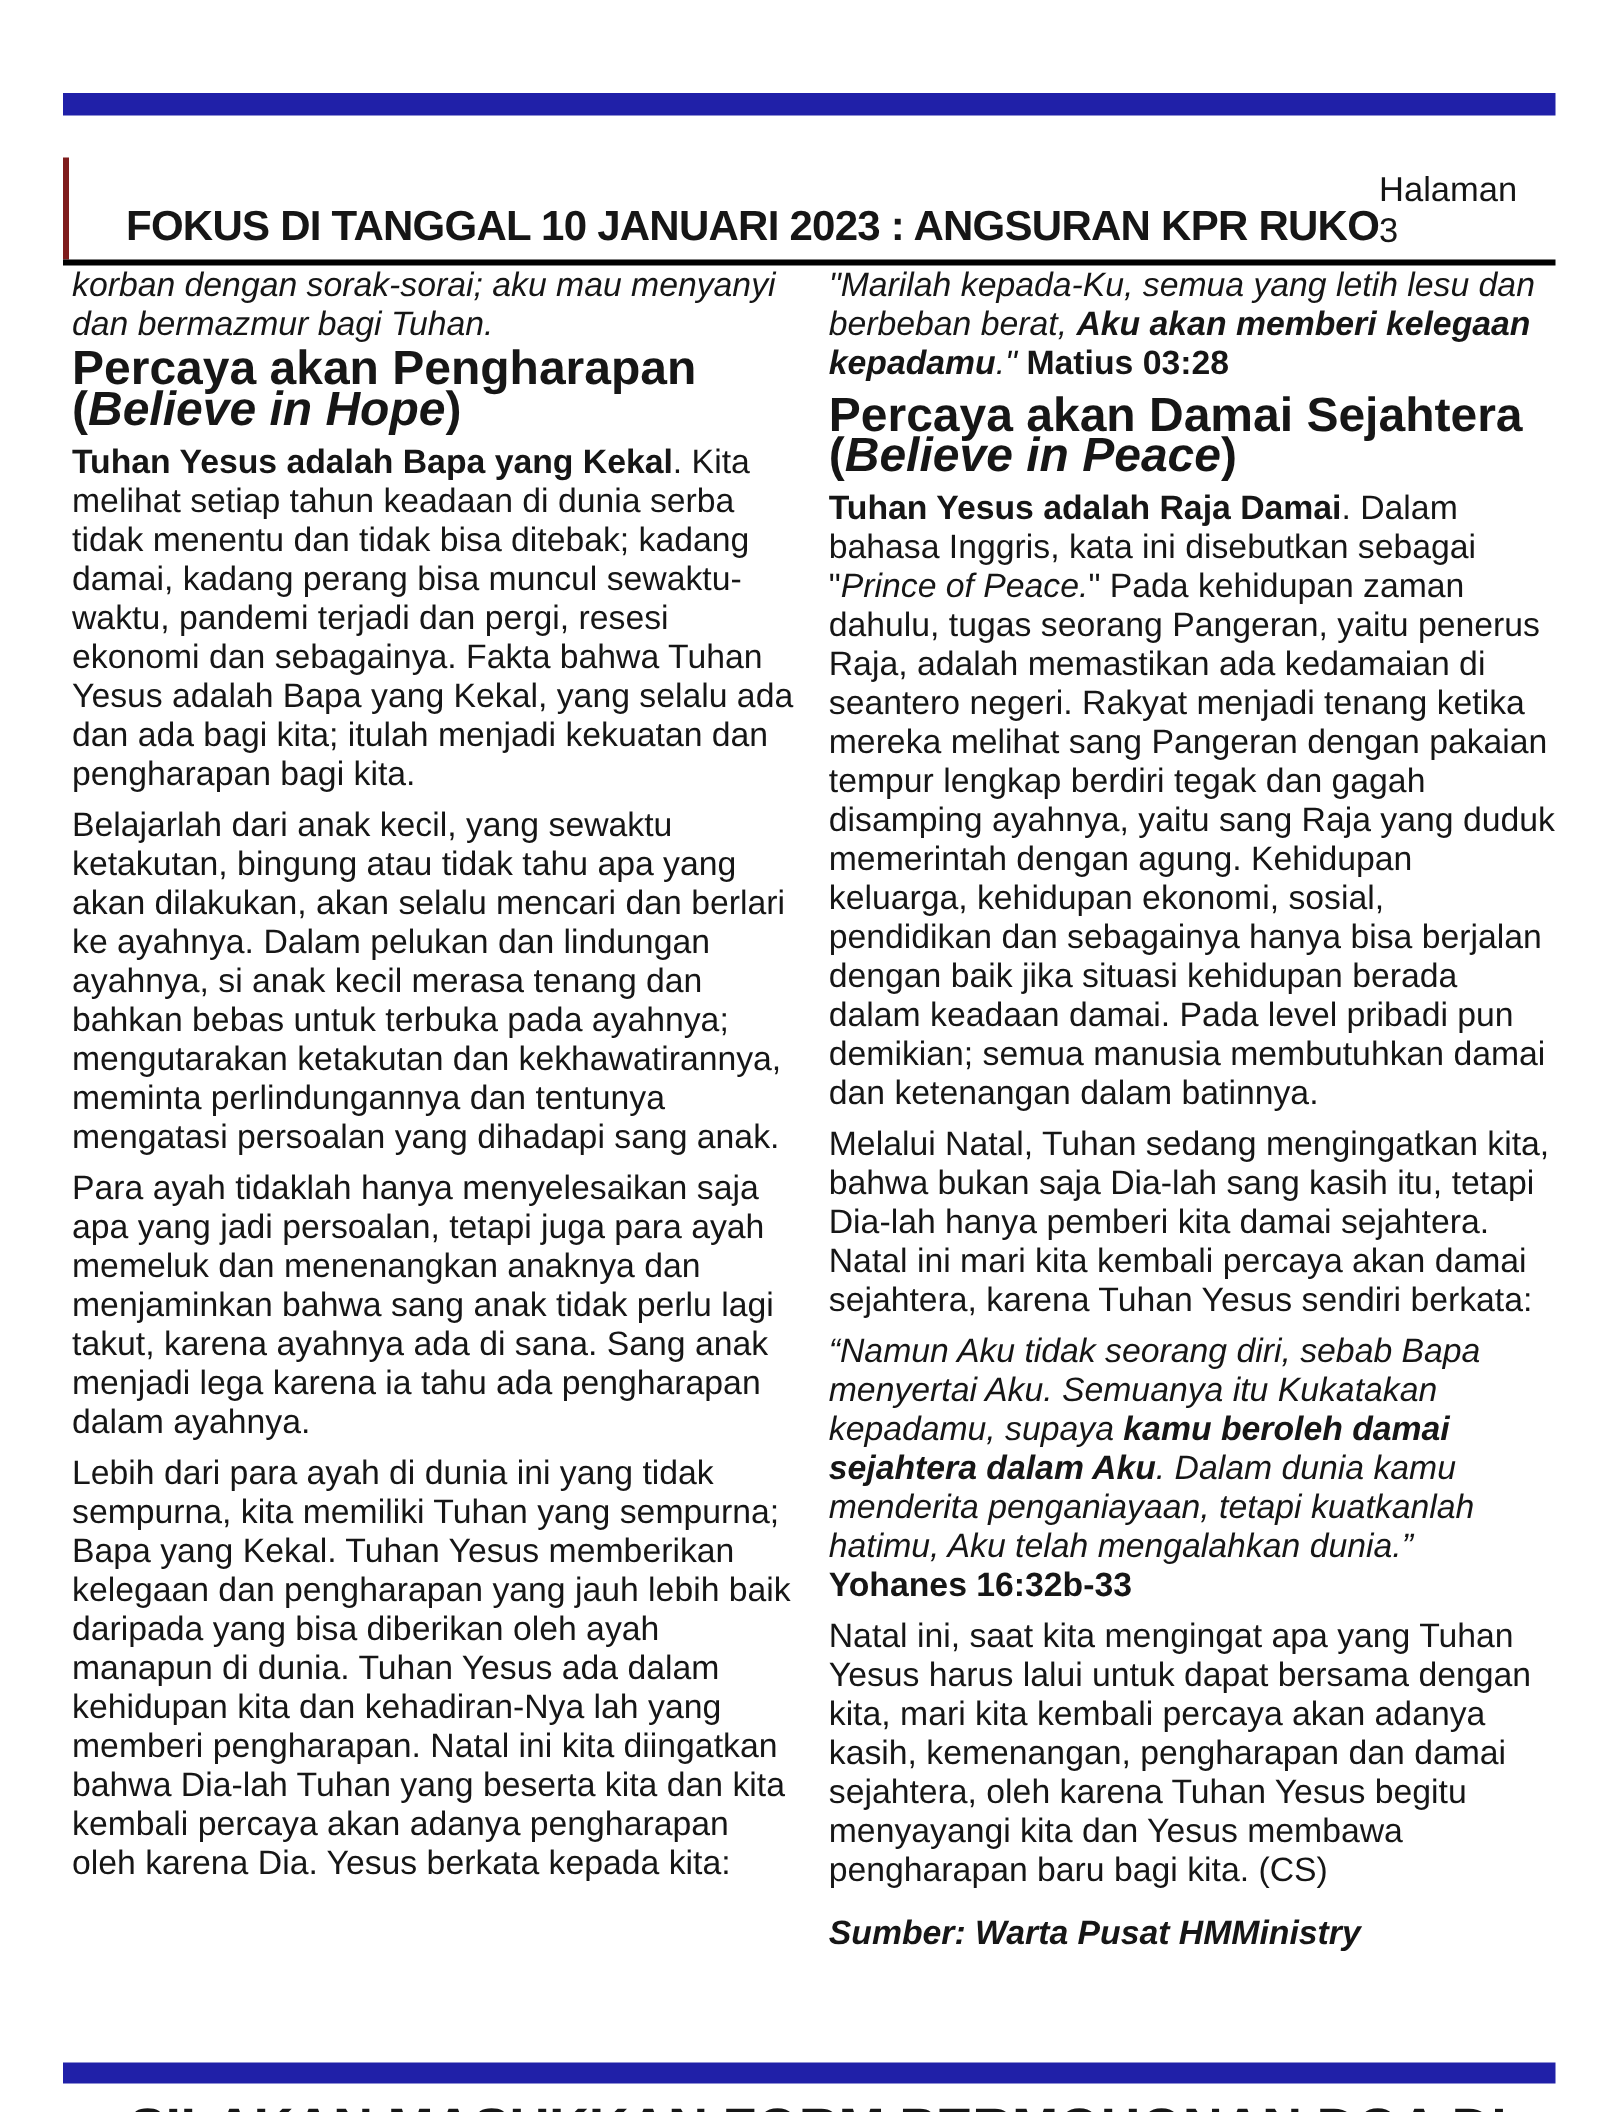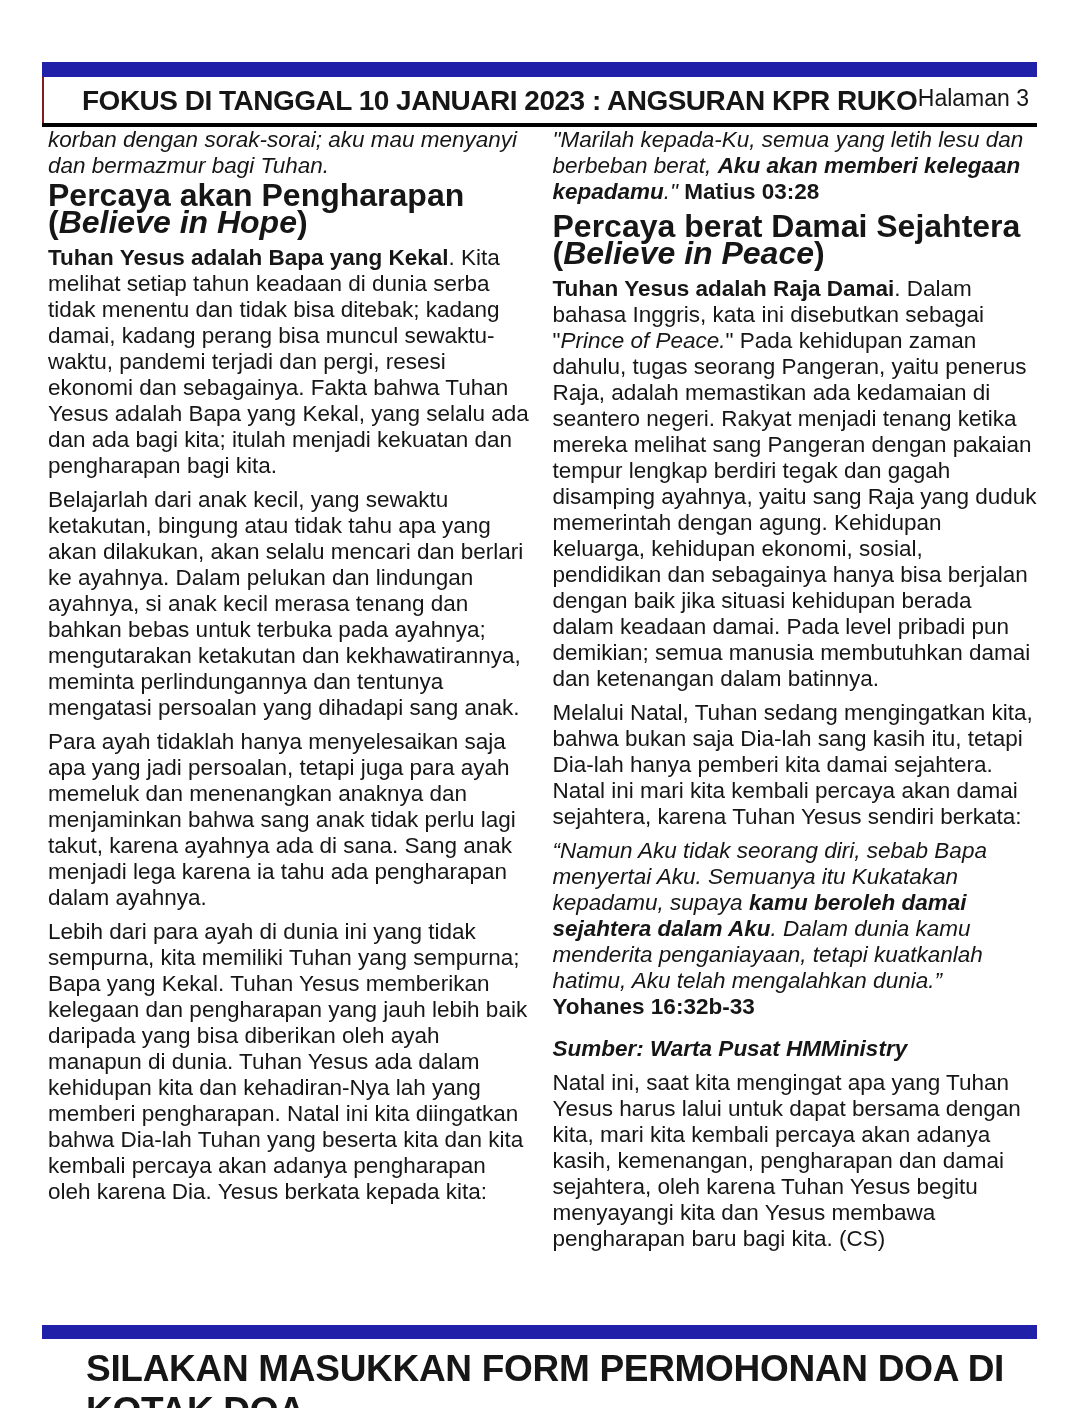--- a/index.html
+++ b/index.html
@@ -24,24 +24,25 @@
   .content {
     margin: 0 43px 0 42px;
   }
   .topbar {
     margin-top: 62px;
     height: 15px;
     background: var(--accent, #2020a8);
   }
   .header-row {
     display: flex;
-    align-items: flex-start;
+    align-items: flex-end;
     justify-content: space-between;
     padding: 8px 8px 6px 38px;
-    border-left: 2px solid #7f1d1d;
+    border-left: 4px solid #7f1d1d;
+    margin-top: 28px;
   }
   .title {
     font-weight: 700;
     font-size: 28px;
     letter-spacing: -0.5px;
     white-space: nowrap;
   }
   .pageno {
     font-size: 23px;
     letter-spacing: 0;
@@ -115,26 +116,26 @@
       <div class="col">
           <div class="block quote-lead"><span class="seg-i">korban dengan sorak-sorai; aku mau menyanyi dan bermazmur bagi Tuhan.</span></div>
           <div class="block heading"><span class="seg-b">Percaya akan Pengharapan (</span><span class="seg-b seg-i">Believe in Hope</span><span class="seg-b">)</span></div>
           <div class="block para"><span class="seg-b">Tuhan Yesus adalah Bapa yang Kekal</span><span>. Kita melihat setiap tahun keadaan di dunia serba tidak menentu dan tidak bisa ditebak; kadang damai, kadang perang bisa muncul sewaktu-waktu, pandemi terjadi dan pergi, resesi ekonomi dan sebagainya. Fakta bahwa Tuhan Yesus adalah Bapa yang Kekal, yang selalu ada dan ada bagi kita; itulah menjadi kekuatan dan pengharapan bagi kita.</span></div>
           <div class="block para"><span>Belajarlah dari anak kecil, yang sewaktu ketakutan, bingung atau tidak tahu apa yang akan dilakukan, akan selalu mencari dan berlari ke ayahnya. Dalam pelukan dan lindungan ayahnya, si anak kecil merasa tenang dan bahkan bebas untuk terbuka pada ayahnya; mengutarakan ketakutan dan kekhawatirannya, meminta perlindungannya dan tentunya mengatasi persoalan yang dihadapi sang anak.</span></div>
           <div class="block para"><span>Para ayah tidaklah hanya menyelesaikan saja apa yang jadi persoalan, tetapi juga para ayah memeluk dan menenangkan anaknya dan menjaminkan bahwa sang anak tidak perlu lagi takut, karena ayahnya ada di sana. Sang anak menjadi lega karena ia tahu ada pengharapan dalam ayahnya.</span></div>
           <div class="block para"><span>Lebih dari para ayah di dunia ini yang tidak sempurna, kita memiliki Tuhan yang sempurna; Bapa yang Kekal. Tuhan Yesus memberikan kelegaan dan pengharapan yang jauh lebih baik daripada yang bisa diberikan oleh ayah manapun di dunia. Tuhan Yesus ada dalam kehidupan kita dan kehadiran-Nya lah yang memberi pengharapan. Natal ini kita diingatkan bahwa Dia-lah Tuhan yang beserta kita dan kita kembali percaya akan adanya pengharapan oleh karena Dia. Yesus berkata kepada kita:</span></div>
         </div>
       <div class="col">
           <div class="block quote"><span class="seg-i">"Marilah kepada-Ku, semua yang letih lesu dan berbeban berat, </span><span class="seg-b seg-i">Aku akan memberi kelegaan kepadamu</span><span class="seg-i">." </span><span class="seg-b">Matius 03:28</span></div>
-          <div class="block heading"><span class="seg-b">Percaya berat Damai Sejahtera (</span><span class="seg-b seg-i">Believe in Peace</span><span class="seg-b">)</span></div>
+          <div class="block heading"><span class="seg-b">Percaya akan Damai Sejahtera (</span><span class="seg-b seg-i">Believe in Peace</span><span class="seg-b">)</span></div>
           <div class="block para"><span class="seg-b">Tuhan Yesus adalah Raja Damai</span><span>. Dalam bahasa Inggris, kata ini disebutkan sebagai "</span><span class="seg-i">Prince of Peace.</span><span>" Pada kehidupan zaman dahulu, tugas seorang Pangeran, yaitu penerus Raja, adalah memastikan ada kedamaian di seantero negeri. Rakyat menjadi tenang ketika mereka melihat sang Pangeran dengan pakaian tempur lengkap berdiri tegak dan gagah disamping ayahnya, yaitu sang Raja yang duduk memerintah dengan agung. Kehidupan keluarga, kehidupan ekonomi, sosial, pendidikan dan sebagainya hanya bisa berjalan dengan baik jika situasi kehidupan berada dalam keadaan damai. Pada level pribadi pun demikian; semua manusia membutuhkan damai dan ketenangan dalam batinnya.</span></div>
           <div class="block para"><span>Melalui Natal, Tuhan sedang mengingatkan kita, bahwa bukan saja Dia-lah sang kasih itu, tetapi Dia-lah hanya pemberi kita damai sejahtera. Natal ini mari kita kembali percaya akan damai sejahtera, karena Tuhan Yesus sendiri berkata:</span></div>
           <div class="block quote"><span class="seg-i">“Namun Aku tidak seorang diri, sebab Bapa menyertai Aku. Semuanya itu Kukatakan kepadamu, supaya </span><span class="seg-b seg-i">kamu beroleh damai sejahtera dalam Aku</span><span class="seg-i">. Dalam dunia kamu menderita penganiayaan, tetapi kuatkanlah hatimu, Aku telah mengalahkan dunia.” </span><span class="seg-b">Yohanes 16:32b-33</span></div>
+          <div class="block para"><span>Natal ini, saat kita mengingat apa yang Tuhan Yesus harus lalui untuk dapat bersama dengan kita, mari kita kembali percaya akan adanya kasih, kemenangan, pengharapan dan damai sejahtera, oleh karena Tuhan Yesus begitu menyayangi kita dan Yesus membawa pengharapan baru bagi kita. (CS)</span></div>
           <div class="block source"><span class="seg-b seg-i">Sumber: Warta Pusat HMMinistry</span></div>
-          <div class="block para"><span>Natal ini, saat kita mengingat apa yang Tuhan Yesus harus lalui untuk dapat bersama dengan kita, mari kita kembali percaya akan adanya kasih, kemenangan, pengharapan dan damai sejahtera, oleh karena Tuhan Yesus begitu menyayangi kita dan Yesus membawa pengharapan baru bagi kita. (CS)</span></div>
         </div>
     </div>
 
     <div class="footer-bar"></div>
 
     <div class="footer-text">SILAKAN MASUKKAN FORM PERMOHONAN DOA DI KOTAK DOA</div>
 
   </div>
 </div>
 

